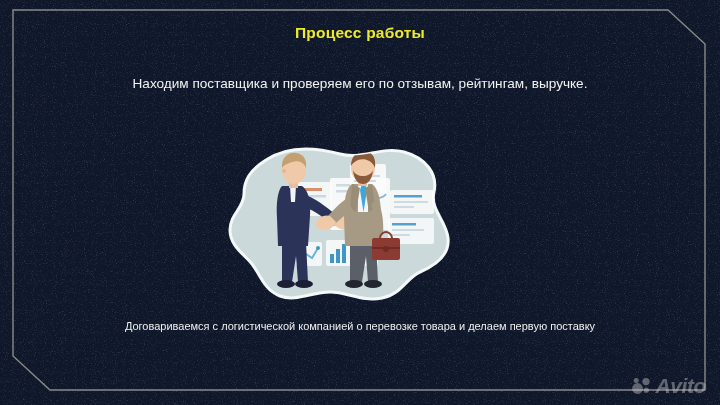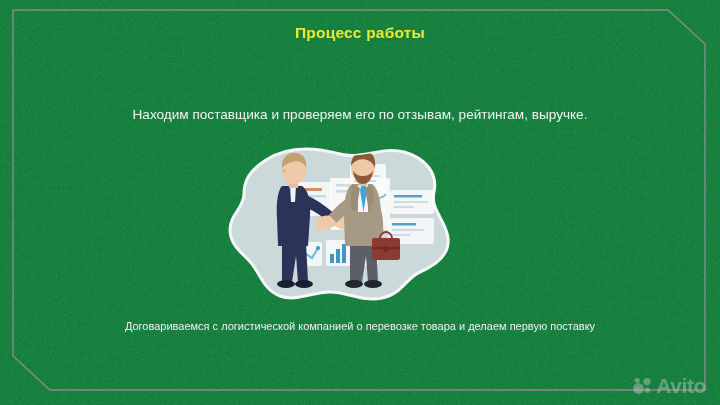--- a/index.html
+++ b/index.html
@@ -8,21 +8,21 @@
     background:#000000;
     font-family:"Liberation Sans", sans-serif;
     overflow:hidden;
     position:relative;
   }
 
   
   #slide{
     position:absolute;inset:0;
     width:720px;height:405px;
-    background:#15803d;
+    background:#0f172a;
     overflow:hidden;
   }
   #noise{
     position:absolute;inset:0;
     opacity:.55;
     pointer-events:none;
   }
 
   
   #frame{
@@ -41,21 +41,21 @@
     color:#EFE92E;
     font-size:15.5px;
     font-weight:bold;
     letter-spacing:.2px;
     white-space:nowrap;
   }
 
   
   #caption-top{
     position:absolute;
-    left:50px;right:50px;top:106px;
+    left:50px;right:50px;top:75px;
     text-align:center;
     color:#F2F2F2;
     font-size:13.6px;
     font-weight:500;
     line-height:1.35;
   }
 
   
   #caption-bottom{
     position:absolute;
@@ -83,20 +83,21 @@
     gap:4px;
     opacity:.42;
   }
   #avito .mark{width:20px;height:20px;display:block;}
   #avito .word{
     color:#cfcfcf;
     font-size:21px;
     font-weight:bold;
     letter-spacing:-.4px;
     line-height:1;
+    font-style:italic;
   }
 </style>
 </head>
 <body>
 
 <div id="slide">
 
   <svg id="noise" viewBox="0 0 720 405" preserveAspectRatio="none">
     <defs>
       <filter id="grain">

